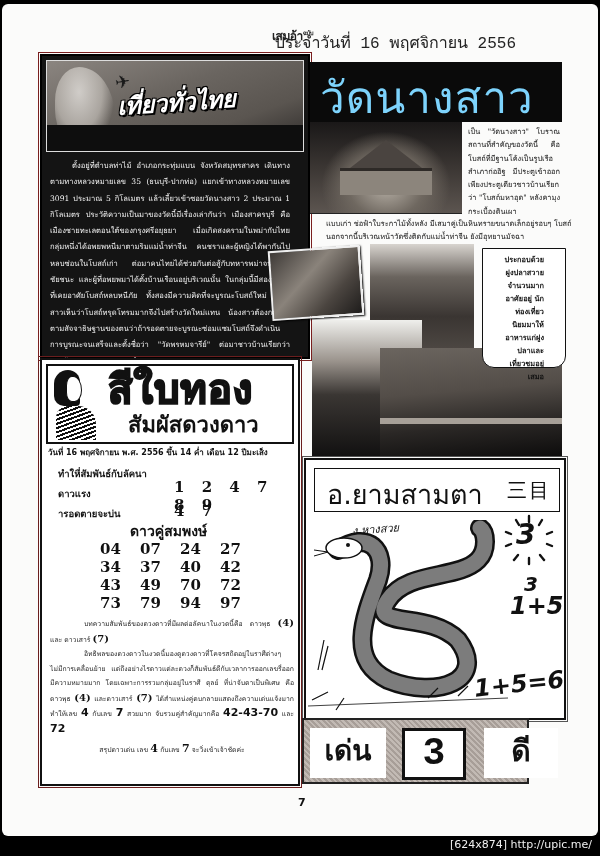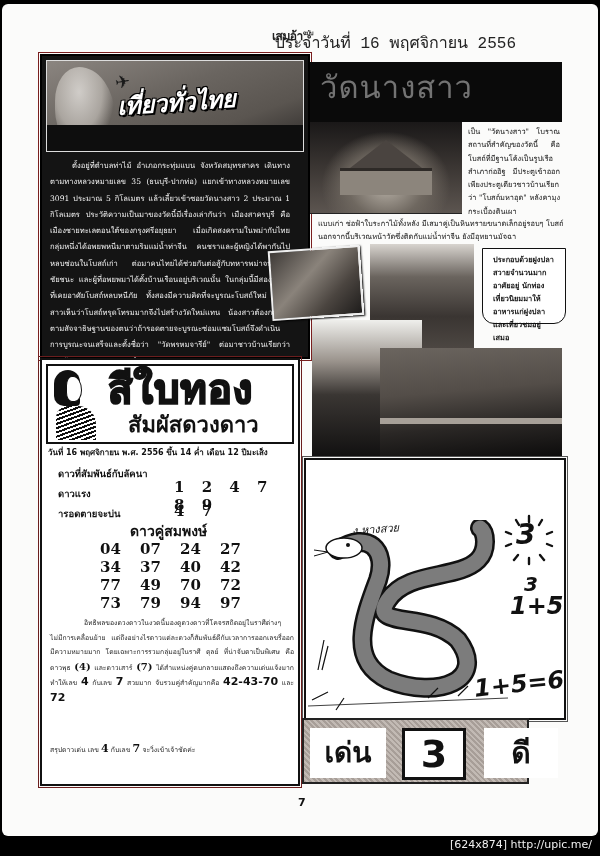--- a/index.html
+++ b/index.html
@@ -59,21 +59,21 @@
   .travel-text p { text-indent: 22px; }
 
   
   .temple-box {
     position: absolute; left: 308px; top: 58px; width: 252px; height: 395px;
   }
   .temple-title-bar {
     position: absolute; left: 0; top: 0; width: 252px; height: 60px; background: #0a0a0a;
   }
   .temple-title {
-    position: absolute; left: 10px; top: 0px; font-size: 31px; color: #737373;
+    position: absolute; left: 10px; top: 0px; font-size: 44px; color: #7dd3fc;
     font-family: "DejaVu Sans", sans-serif; letter-spacing: 1px; font-weight: normal;
   }
   .temple-photo-main {
     position: absolute; left: 0; top: 60px; width: 152px; height: 92px;
     background:
       radial-gradient(ellipse at 50% 70%, #b7b0a6 0%, #6f6860 35%, transparent 60%),
       linear-gradient(180deg, #1a1818 0%, #3b3633 50%, #5c5550 100%);
     border-bottom: 1px solid #222;
   }
   .temple-photo-main::before {
@@ -83,21 +83,21 @@
   .temple-photo-main::after {
     content: ""; position: absolute; left: 30px; top: 46px; width: 92px; height: 24px;
     background: #8c857c; border-top: 3px solid #2e2a27;
   }
   .temple-caption-r {
     position: absolute; left: 158px; top: 63px; width: 92px;
     font-family: "DejaVu Serif", serif; font-size: 7.4px; line-height: 13.3px; color: #111;
     text-align: justify;
   }
   .temple-caption-wide {
-    position: absolute; left: 8px; top: 155px; width: 252px;
+    position: absolute; left: 16px; top: 155px; width: 252px;
     font-family: "DejaVu Serif", serif; font-size: 7.4px; line-height: 13.3px; color: #111;
   }
   .photo-collage {
     position: absolute; left: 0; top: 186px; width: 252px; height: 210px;
   }
   .photo-a {
     position: absolute; left: -40px; top: 0px; width: 92px; height: 70px;
     background: linear-gradient(135deg, #3e3a37 0%, #8a837b 40%, #4b4540 70%, #1e1c1b 100%);
     transform: rotate(-4deg); border: 2px solid #eee; box-shadow: 1px 1px 2px #000;
   }
@@ -110,24 +110,24 @@
     background: linear-gradient(180deg, #efefec 0%, #9b948d 30%, #3a3633 55%, #121111 100%);
   }
   .photo-d {
     position: absolute; left: 70px; top: 100px; width: 182px; height: 108px;
     background: linear-gradient(175deg, #6b655f 0%, #534d48 40%, #2a2725 70%, #0d0c0c 100%);
   }
   .photo-d::before {
     content: ""; position: absolute; left: 0; top: 70px; width: 182px; height: 6px; background: #a7a098;
   }
   .fish-bubble {
-    position: absolute; left: 172px; top: 0px; width: 84px; height: 76px;
+    position: absolute; left: 172px; top: 0px; width: 84px; height: 120px;
     background: #fff; border-radius: 0 0 12px 12px; border: 1px solid #111;
-    padding: 4px 10px; font-family: "DejaVu Serif", serif; font-size: 7.4px; line-height: 13px;
-    color: #111; text-align: left; font-weight: bold;
+    padding: 4px 21px; font-family: "DejaVu Serif", serif; font-size: 7.4px; line-height: 13px;
+    color: #111; text-align: right; font-weight: bold;
   }
 
   
   .horo-box {
     position: absolute; left: 38px; top: 354px; width: 260px; height: 428px;
     background: #fff; border: 2px solid #111; outline: 1px solid #6b1e1e; outline-offset: 1px;
   }
   .horo-header {
     position: absolute; left: 4px; top: 4px; width: 248px; height: 80px; border: 2px solid #111;
   }
@@ -176,21 +176,21 @@
     line-height: 18px;
   }
   .horo-body {
     position: absolute; left: 8px; top: 256px; width: 244px;
     font-size: 6.8px; line-height: 14.5px; color: #222; text-align: justify;
   }
   .horo-body .big { font-family: "DejaVu Serif", serif; font-size: 10px; font-weight: bold; color: #111; }
   .horo-body .big2 { font-size: 11px; font-weight: bold; color: #111; }
   .horo-body p.ind { text-indent: 34px; }
   .horo-summary {
-    position: absolute; left: 8px; top: 382px; width: 244px; font-size: 6.8px; color: #222;
+    position: absolute; left: 8px; top: 382px; width: 244px; text-align: center; font-size: 6.8px; color: #222;
   }
   .horo-summary .big { font-family: "DejaVu Serif", serif; font-size: 11px; font-weight: bold; color: #111; }
   .horo-signoff {
     position: absolute; right: 8px; top: 400px; font-size: 8px; color: #222;
   }
   .horo-signoff .sig { font-size: 14px; color: #111; }
 
   
   .snake-box {
     position: absolute; left: 302px; top: 454px; width: 262px; height: 262px;
@@ -213,20 +213,21 @@
   .hand-num {
     position: absolute; font-family: "DejaVu Sans", sans-serif; font-style: italic; color: #111;
     font-weight: bold;
   }
 
   
   .play-banner {
     position: absolute; left: 300px; top: 714px; width: 227px; height: 66px;
     background: repeating-linear-gradient(45deg, #a79e98 0 2px, #c2bab4 2px 4px);
     border: 2px solid #222;
+    font-family: Liberation Mono, monospace;
   }
   .play-left {
     position: absolute; left: 6px; top: 8px; width: 76px; height: 50px; background: #fff;
     font-size: 28px; font-weight: bold; color: #111; text-align: center; line-height: 50px;
   }
   .play-mid {
     position: absolute; left: 98px; top: 8px; width: 64px; height: 52px; background: #fff;
     border: 3px solid #111; font-size: 38px; font-weight: bold; color: #111; text-align: center; line-height: 46px;
   }
   .play-right {
@@ -285,47 +286,53 @@
       <div class="woman-illust">
         <div class="woman-hair"></div>
         <div class="woman-face"></div>
         <div class="woman-body"></div>
       </div>
       <div class="horo-title">สีใบทอง</div>
       <div class="horo-subtitle">สัมผัสดวงดาว</div>
     </div>
     <div class="horo-dateline">วันที่ 16 พฤศจิกายน พ.ศ. 2556 ขึ้น 14 ค่ำ เดือน 12 ปีมะเส็ง</div>
 
-    <div class="horo-row" style="top:106px">ดาวที่สัมพันธ์กับลัคนา</div>
+    <div class="horo-row" style="top:106px">ทำใหี่สัมพันธ์กับลัคนา</div>
     <div class="horo-row-nums" style="top:118px">1 2 4 7 8 9</div>
     <div class="horo-row" style="top:126px">ดาวแรง</div>
     <div class="horo-row" style="top:146px">ารอดตายจะบ่น</div>
     <div class="horo-row-nums" style="top:142px">4 7</div>
 
     <div class="pairs-title">ดาวคู่สมพงษ์</div>
     <div class="pairs-grid">
       <span>04</span>
       <span>07</span>
       <span>24</span>
       <span>27</span>
       <span>34</span>
       <span>37</span>
       <span>40</span>
       <span>42</span>
-      <span>77</span>
+      <span>43</span>
       <span>49</span>
       <span>70</span>
       <span>72</span>
       <span>73</span>
       <span>79</span>
       <span>94</span>
       <span>97</span>
     </div>
 
     <div class="horo-body">
+      <p class="ind">
+        <span>บทความสัมพันธ์ของดวงดาวที่มีผลต่อลัคนาในงวดนี้คือ ดาวพุธ</span>
+        <span class="big">(4)</span>
+        <span>และ ดาวเสาร์</span>
+        <span class="big">(7)</span>
+      </p>
       <p class="ind">
         <span>อิทธิพลของดวงดาวในงวดนี้มองดูดวงดาวที่โคจรสถิตอยู่ในราศีต่างๆ ไม่มีการเคลื่อนย้าย แต่ถึงอย่างไรดาวแต่ละดวงก็สัมพันธ์ดีกับเวลาการออกเลขรี่ออกมีความหมายมาก โดยเฉพาะการรวมกลุ่มอยู่ในราศี ตุลย์ ที่น่าจับตาเป็นพิเศษ คือ ดาวพุธ</span>
         <span class="big">(4)</span>
         <span>และดาวเสาร์</span>
         <span class="big">(7)</span>
         <span>ได้สำแหน่งคู่ตบกลายแสดงถึงความเด่นแจ้งมาก ทำให้เลข</span>
         <span class="big2">4</span>
         <span>กับเลข</span>
         <span class="big2">7</span>
         <span>สวยมาก จับรวมคู่สำคัญมากคือ</span>
@@ -337,20 +344,24 @@
     <div class="horo-summary">
       <span>สรุปดาวเด่น เลข</span>
       <span class="big">4</span>
       <span>กับเลข</span>
       <span class="big">7</span>
       <span>จะวิ่งเข้าเจ้าชัดค่ะ</span>
     </div>
   </div>
 
   <div class="snake-box">
+    <div class="snake-title-box">
+      <div class="snake-title">อ.ยามสามตา</div>
+      <div class="snake-kanji">三目</div>
+    </div>
     <div class="snake-label">งู หางสวย</div>
     <svg class="snake-illust" viewBox="0 0 200 200">
       <defs>
         <pattern id="scales" width="6" height="5" patternUnits="userSpaceOnUse">
           <path d="M0 5 Q3 0 6 5" fill="none" stroke="#111" stroke-width="0.7"></path>
         </pattern>
       </defs>
       <path d="M30 30 C60 10 80 30 70 60 C55 100 40 140 80 160 C130 180 180 160 150 120 C120 90 60 110 80 80 C100 50 150 60 170 40 C180 30 178 12 172 8" fill="none" stroke="#111" stroke-width="20" stroke-linecap="round"></path>
       <path d="M30 30 C60 10 80 30 70 60 C55 100 40 140 80 160 C130 180 180 160 150 120 C120 90 60 110 80 80 C100 50 150 60 170 40 C180 30 178 12 172 8" fill="none" stroke="url(#scales)" stroke-width="17" stroke-linecap="round"></path>
       <path d="M30 30 C60 10 80 30 70 60 C55 100 40 140 80 160 C130 180 180 160 150 120 C120 90 60 110 80 80 C100 50 150 60 170 40 C180 30 178 12 172 8" fill="none" stroke="#fff" stroke-width="15" stroke-linecap="round" opacity="0.45"></path>

